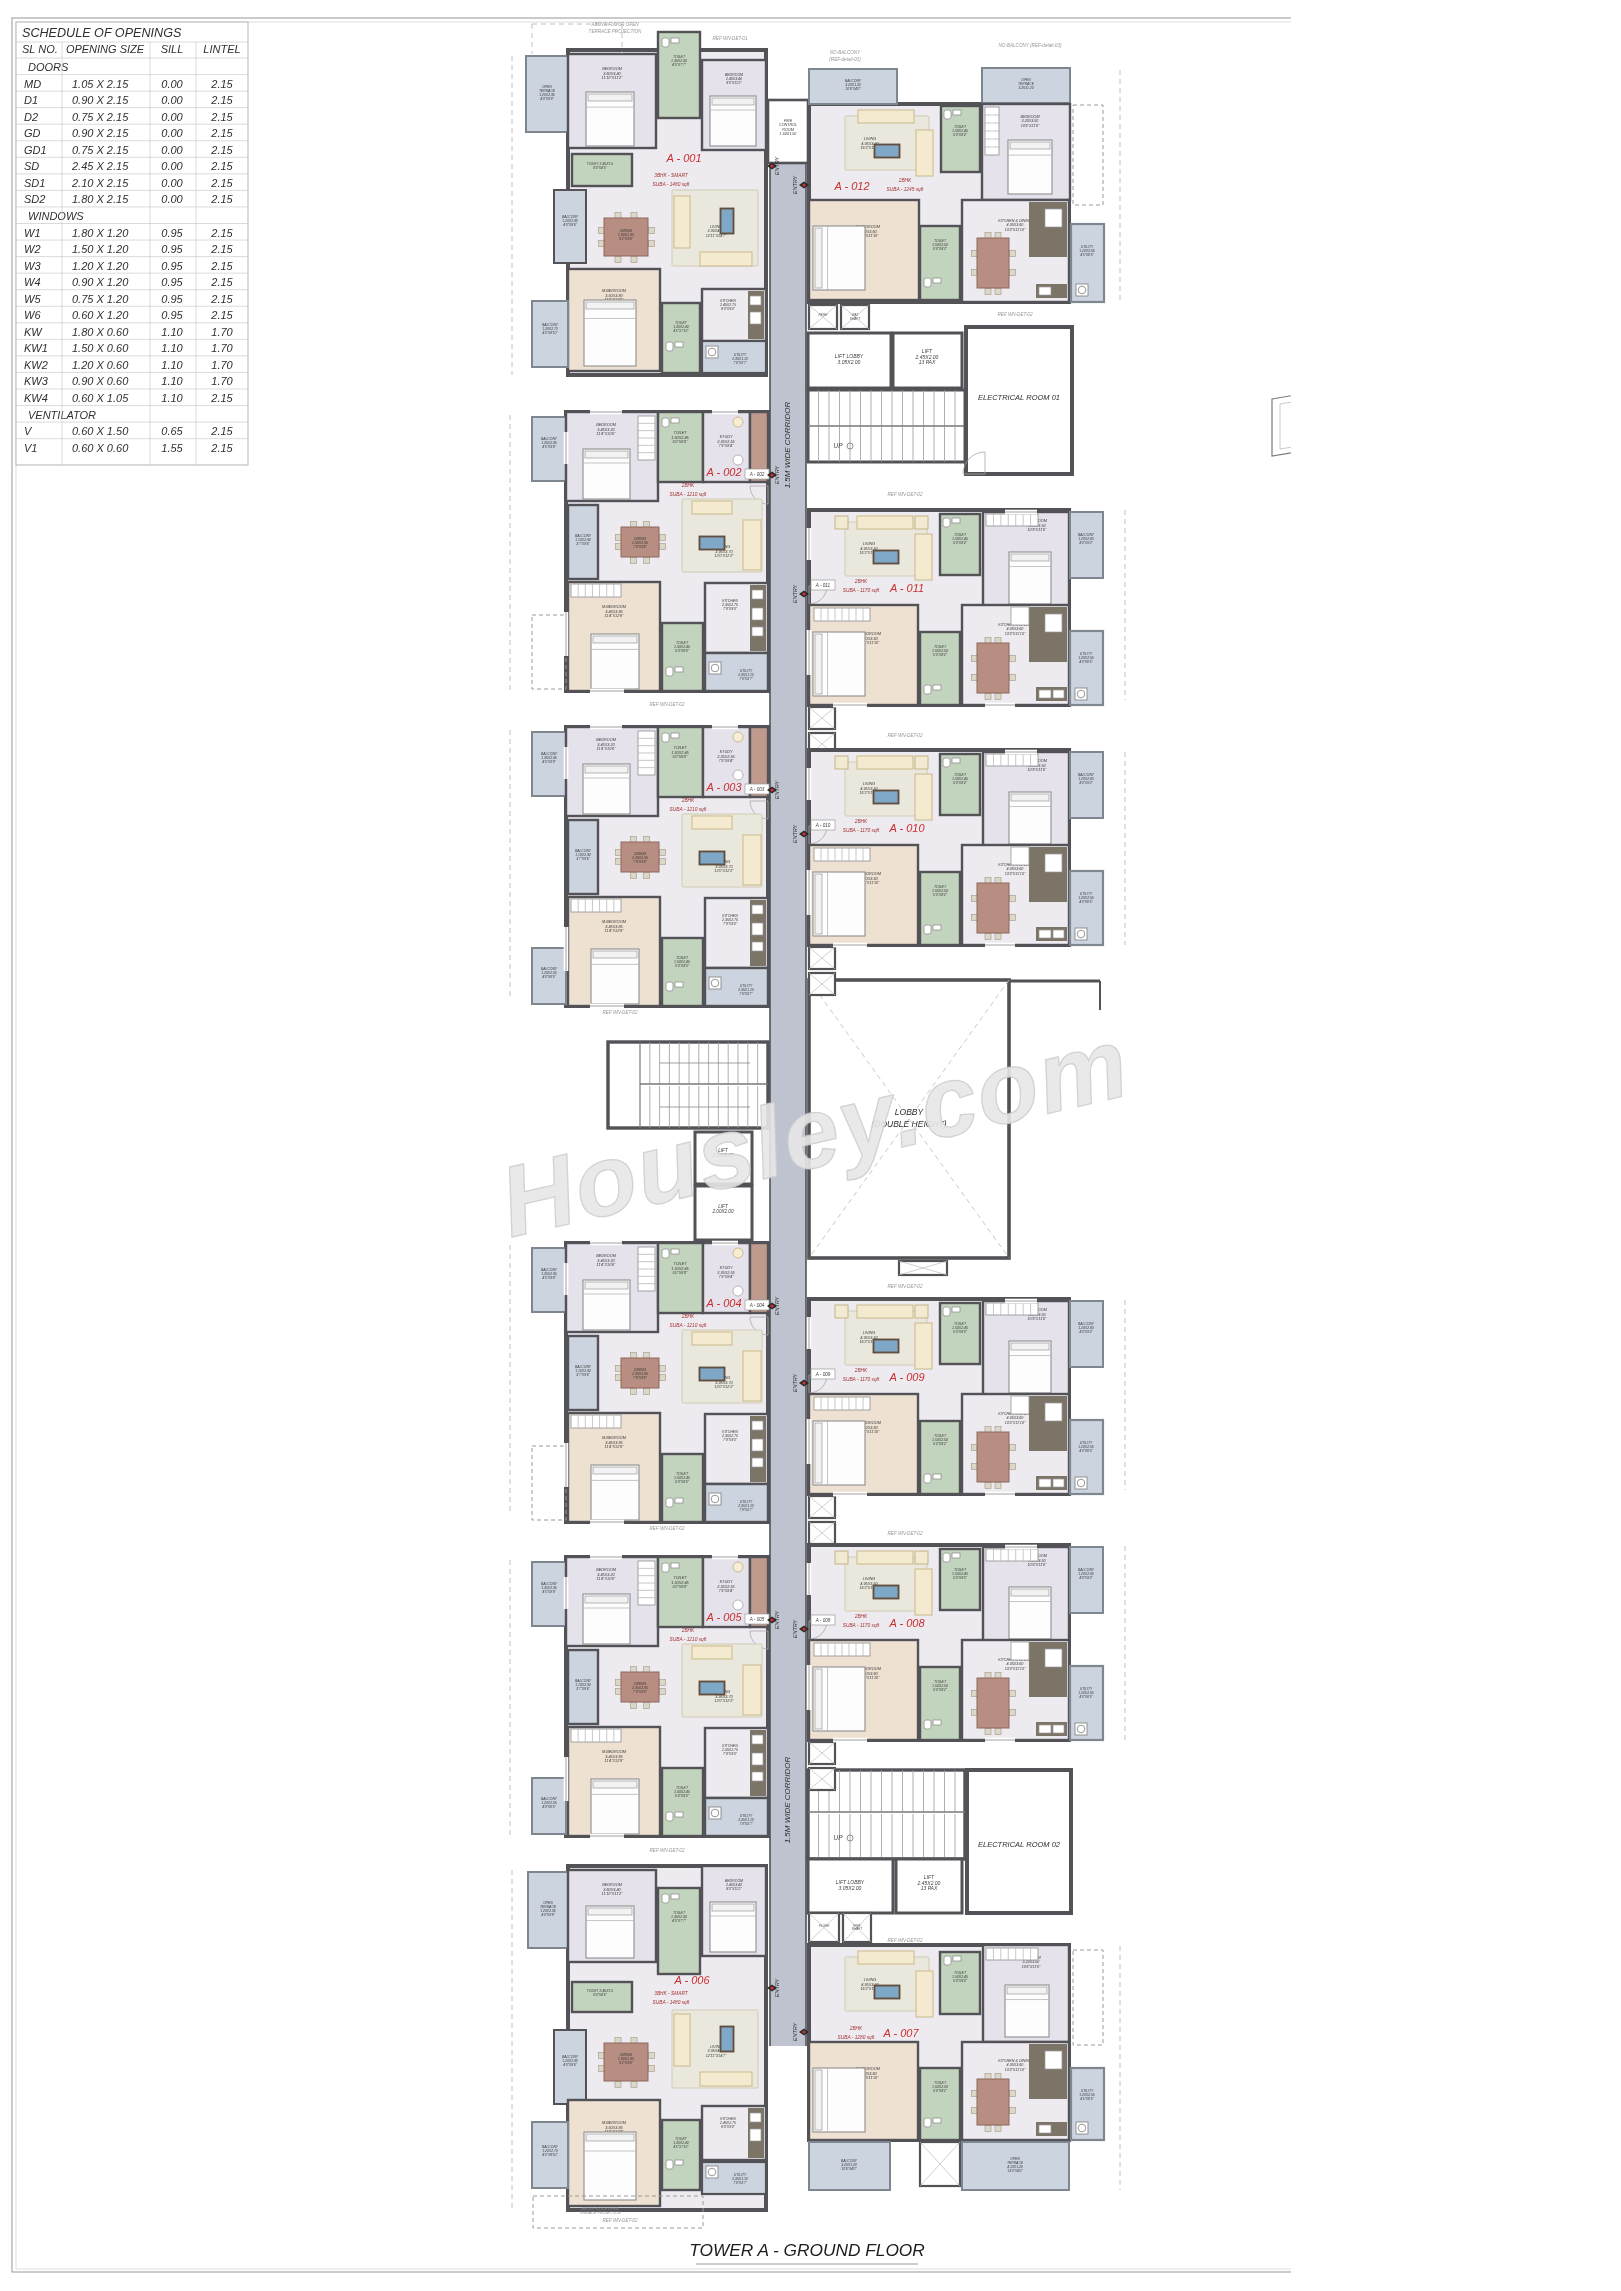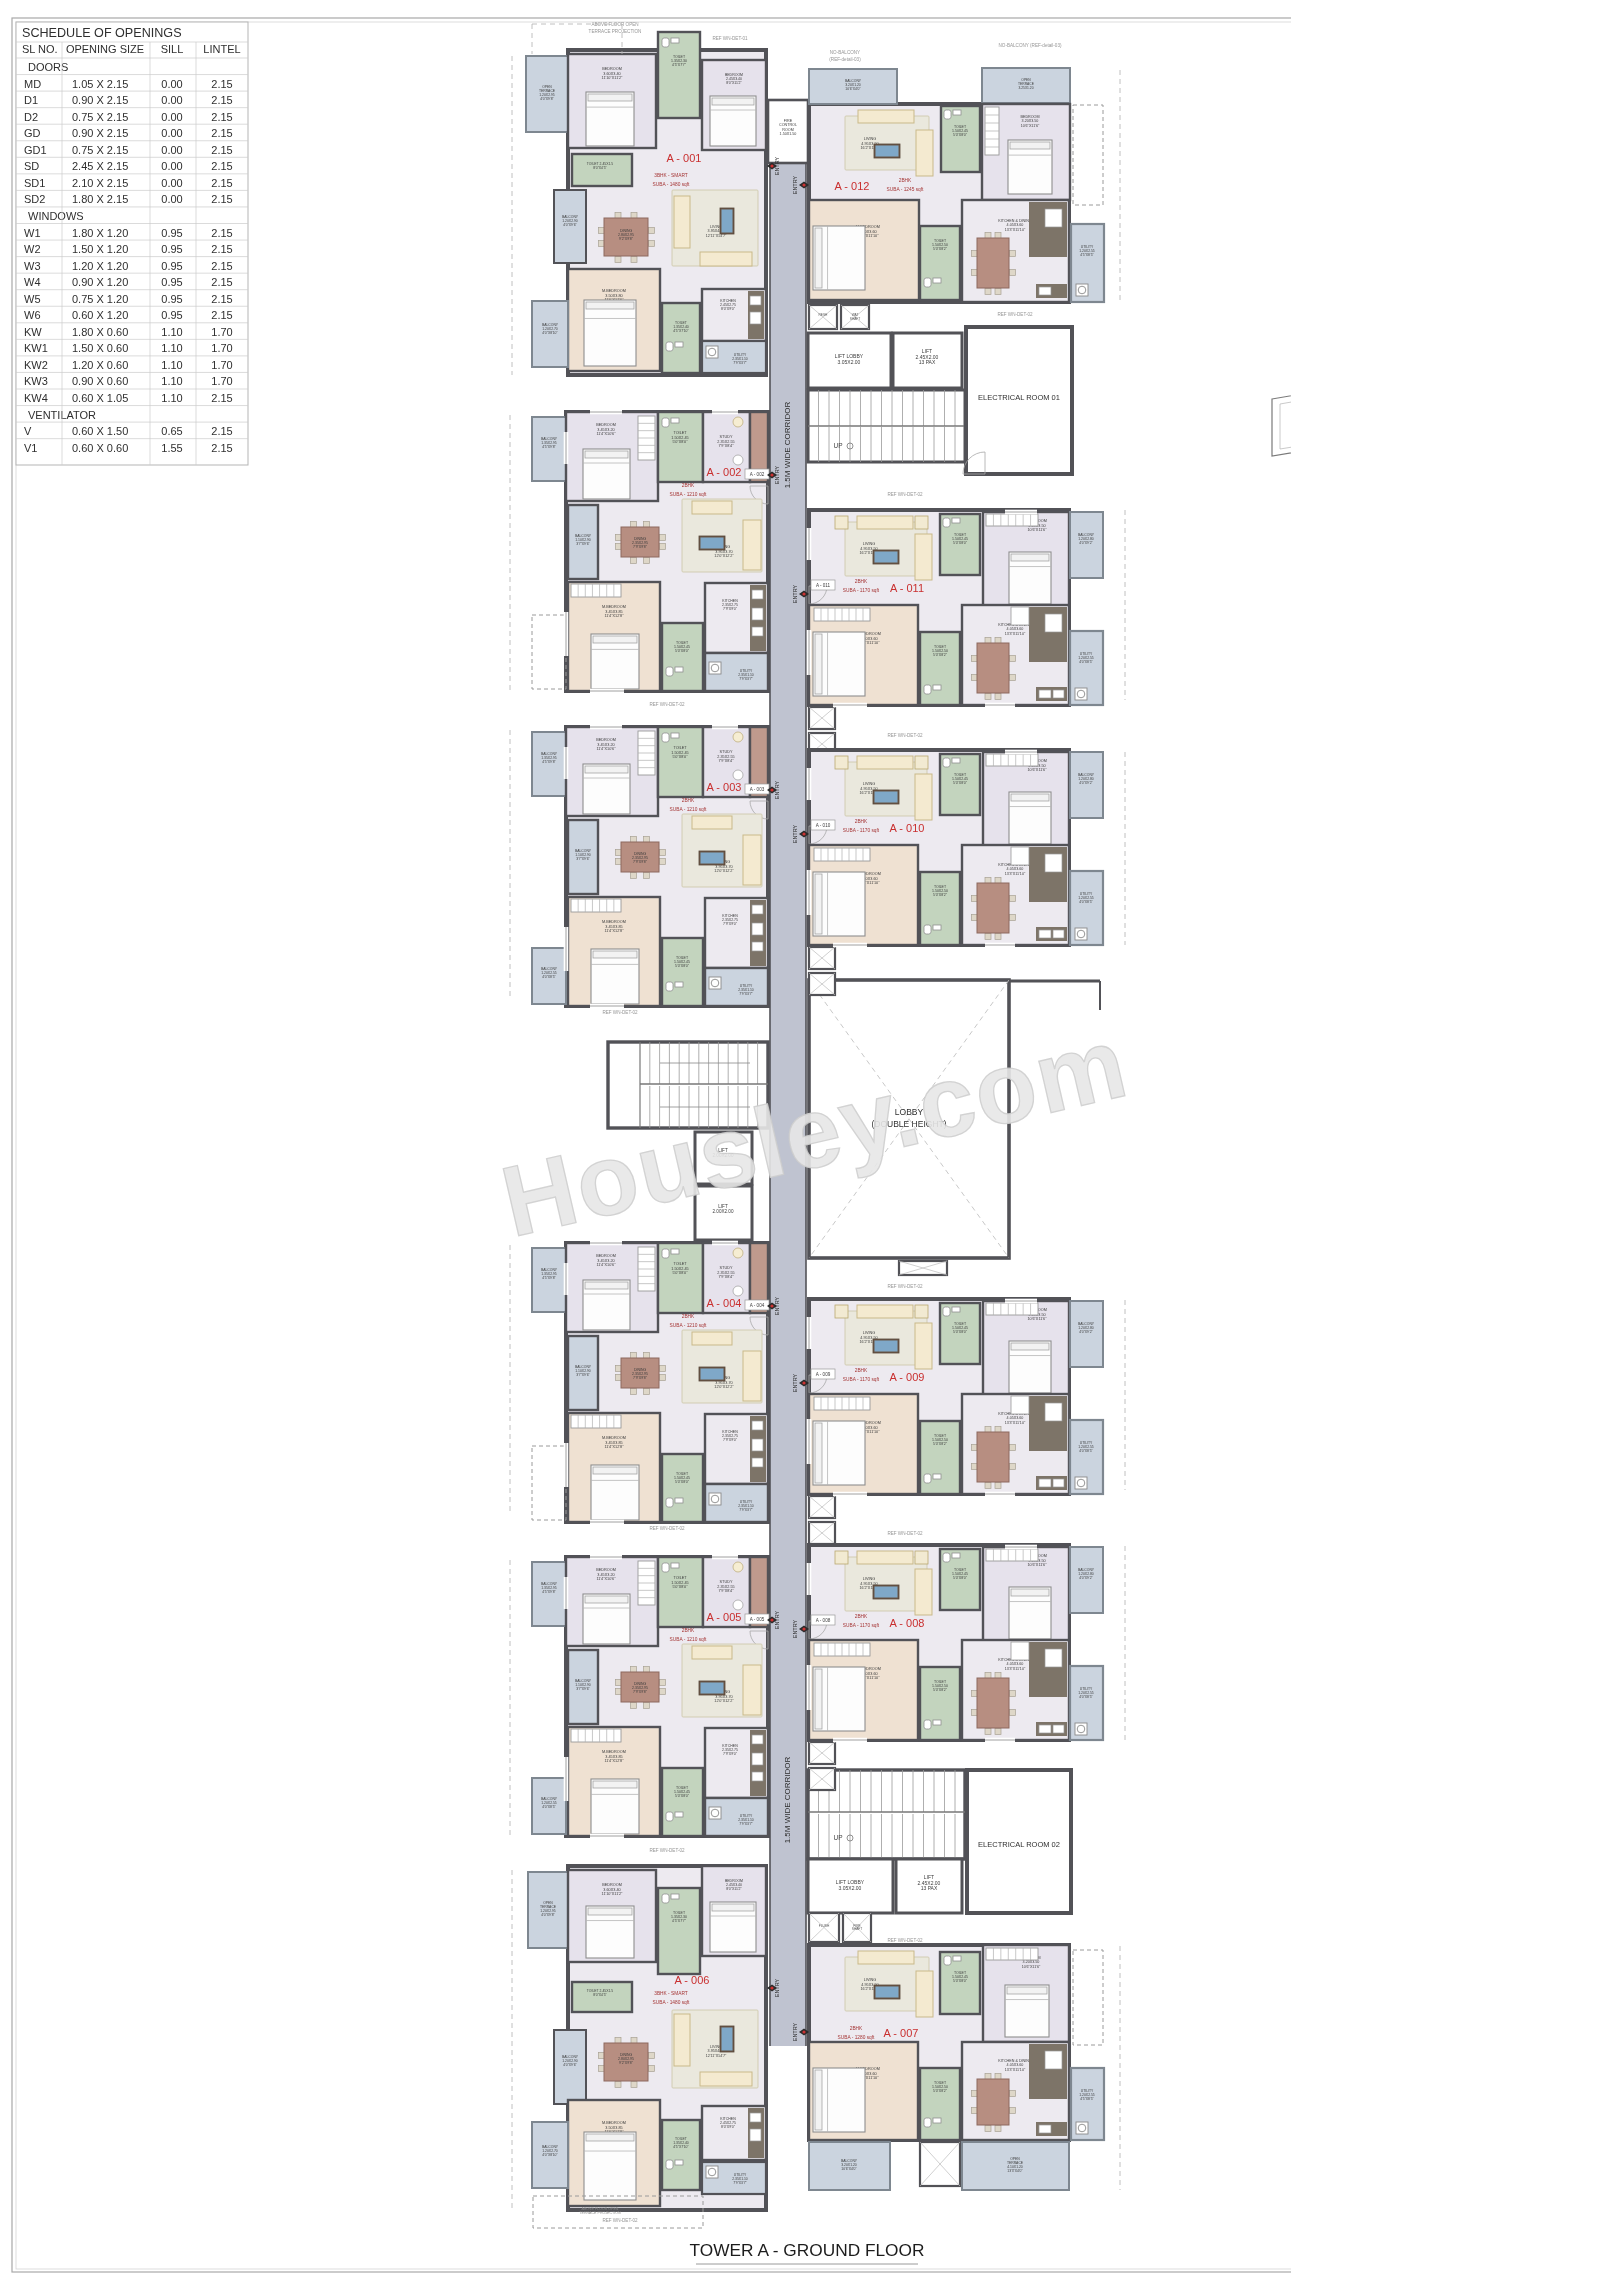--- a/index.html
+++ b/index.html
@@ -1,15 +1,15 @@
 <!DOCTYPE html>
 <html><head><meta charset="utf-8"><title>Tower A - Ground Floor</title>
 <style>
 html,body{margin:0;padding:0;background:#fff;font-family:"Liberation Sans", sans-serif;}
-#page{width:1291px;height:2291px;position:relative;overflow:hidden;}
+#page{width:1291px;height:2291px;position:relative;overflow:hidden;font-style:italic;}
 </style></head>
 <body>
 <div id="page">
 <svg width="1621" height="2291" viewBox="0 0 1621 2291" font-family="Liberation Sans, sans-serif">
 
 <rect x="0" y="0" width="1621" height="2291" fill="#ffffff"></rect>
 
 <rect x="12" y="18" width="1594" height="2254" fill="none" stroke="#a8a8a8" stroke-width="1.2"></rect>
 
 <rect x="16" y="22" width="1587" height="2247" fill="none" stroke="#d4d4d4" stroke-width="0.8"></rect>

